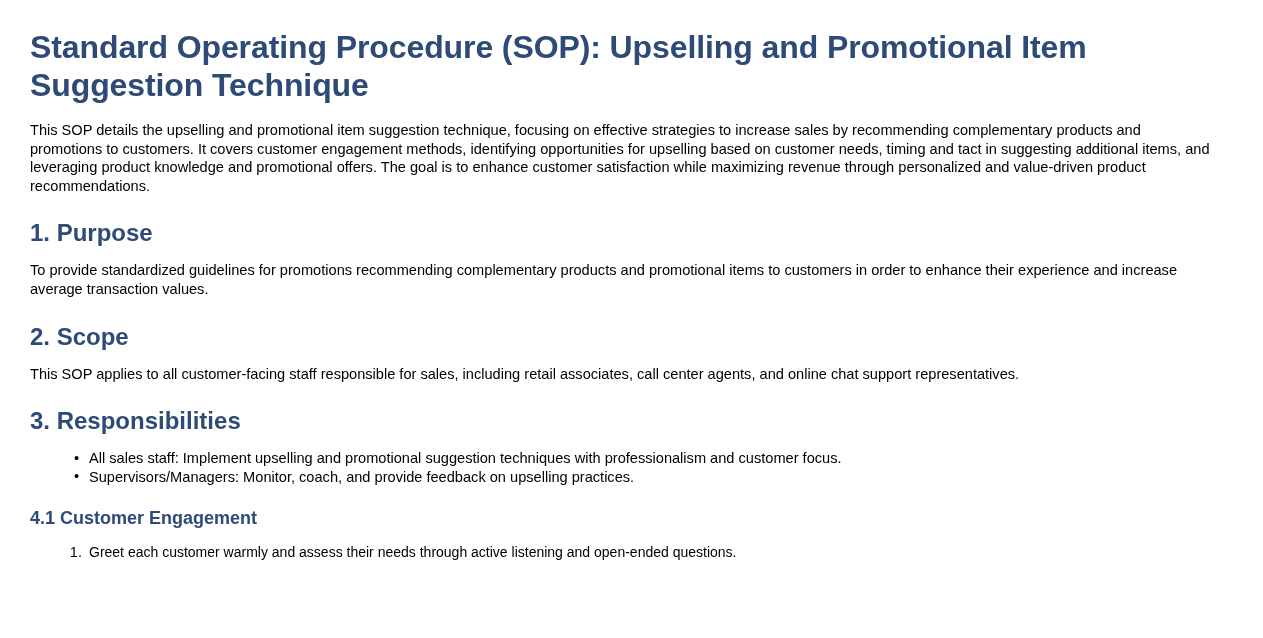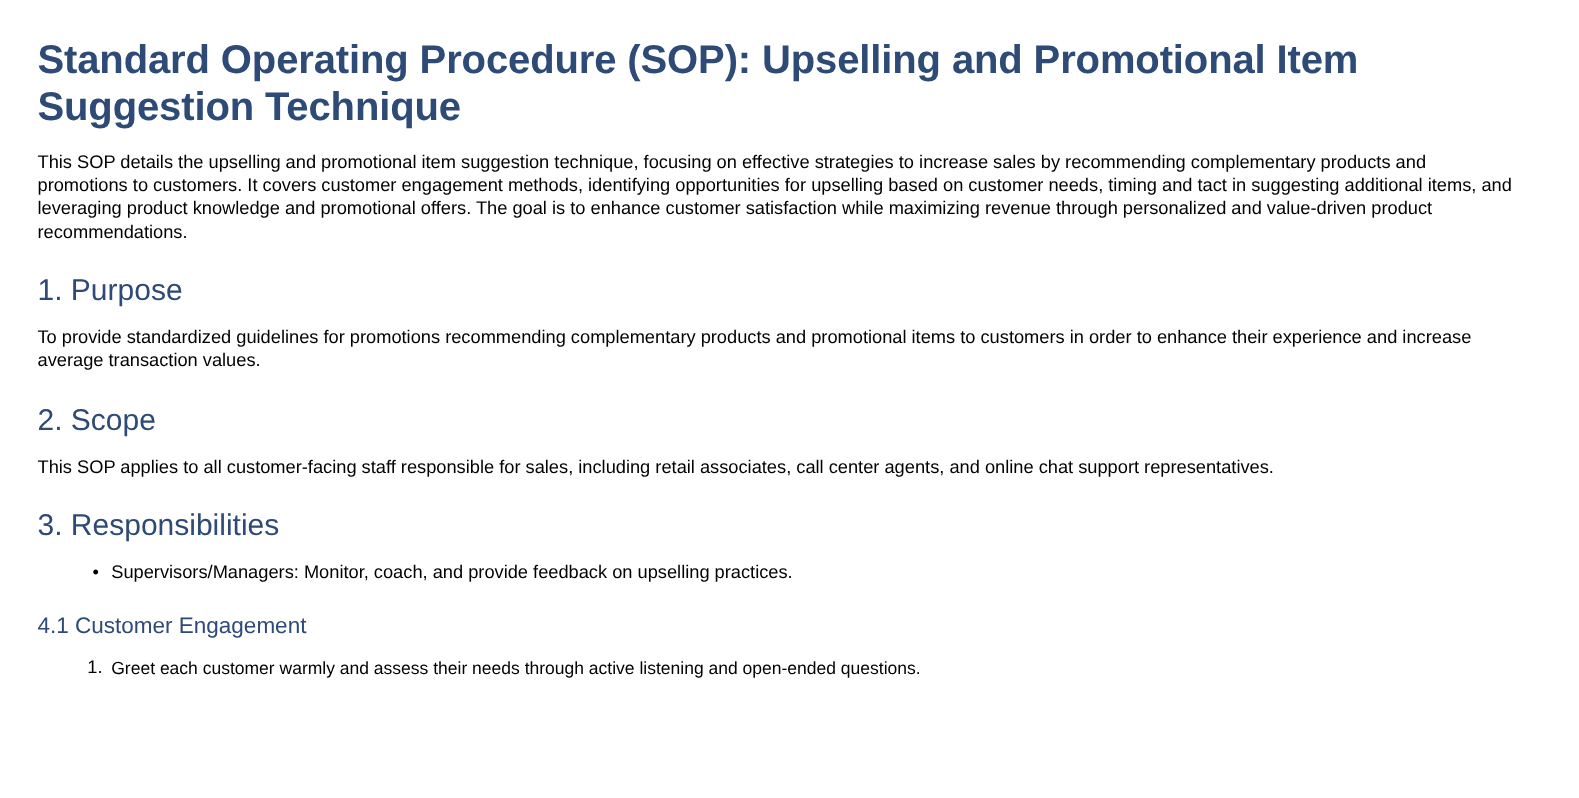--- a/index.html
+++ b/index.html
@@ -31,30 +31,30 @@
     font-weight: bold;
     margin: 0;
     padding-top: 28px;
     letter-spacing: -0.1px;
     max-width: 1090px;
   }
   h2.section-title {
     color: #2e4a76;
     font-size: 24px;
     line-height: 28px;
-    font-weight: normal;
+    font-weight: bold;
     margin: 0;
     padding-top: 24px;
     padding-bottom: 0;
   }
   h3.subsection-title {
     color: #2e4a76;
     font-size: 18px;
     line-height: 22px;
-    font-weight: normal;
+    font-weight: bold;
     margin: 0;
     padding-top: 21px;
   }
   p.body-text {
     font-size: 14.6px;
     line-height: 18.6px;
     margin: 0;
     padding-top: 14px;
     color: #000000;
     max-width: 1190px;
@@ -122,20 +122,21 @@
   </p>
 
   <h2 class="section-title">1. Purpose</h2>
   <p class="body-text">To provide standardized guidelines for promotions recommending complementary products and promotional items to customers in order to enhance their experience and increase average transaction values.</p>
 
   <h2 class="section-title">2. Scope</h2>
   <p class="body-text">This SOP applies to all customer-facing staff responsible for sales, including retail associates, call center agents, and online chat support representatives.</p>
 
   <h2 class="section-title">3. Responsibilities</h2>
   <ul class="bullets">
+    <li>All sales staff: Implement upselling and promotional suggestion techniques with professionalism and customer focus.</li>
     <li>Supervisors/Managers: Monitor, coach, and provide feedback on upselling practices.</li>
   </ul>
 
   <h3 class="subsection-title">4.1 Customer Engagement</h3>
   <ol class="numbers">
     <li>Greet each customer warmly and assess their needs through active listening and open-ended questions.</li>
   </ol>
 
 </div>
 

